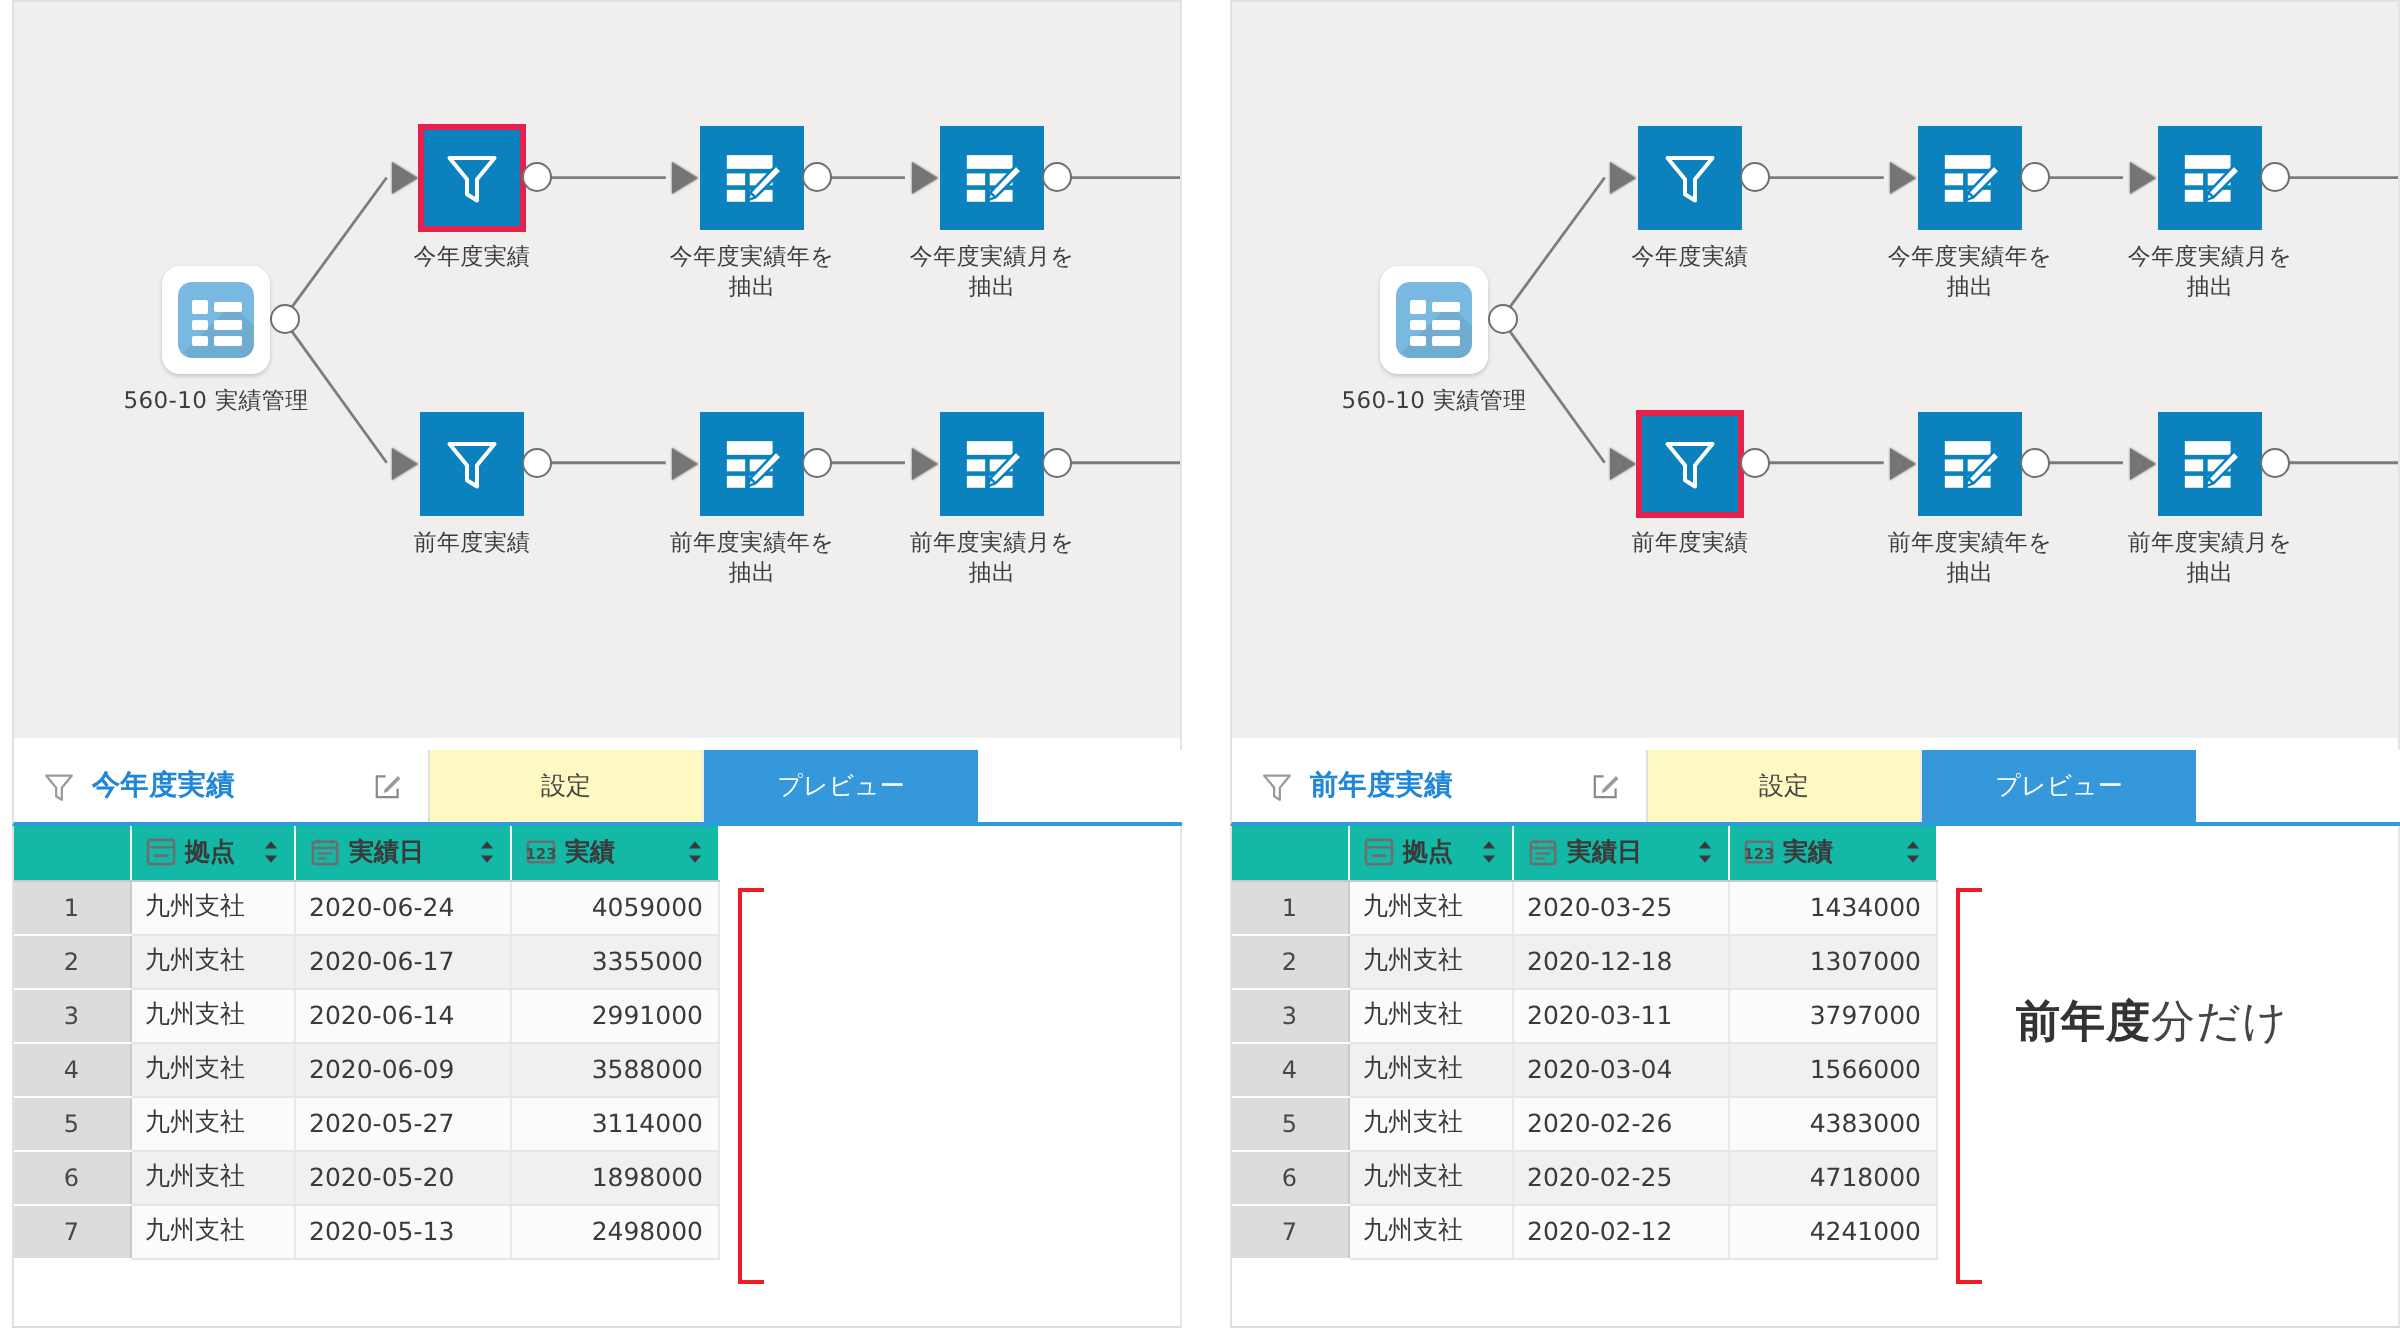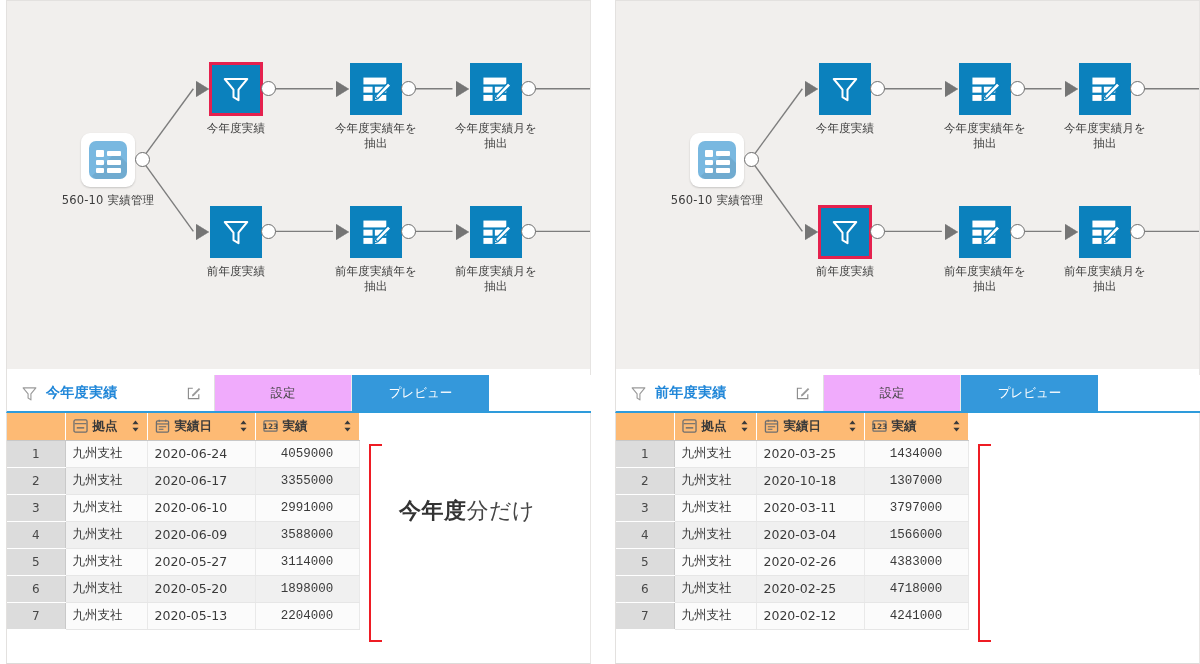--- a/index.html
+++ b/index.html
@@ -122,21 +122,21 @@
     font-size: 14px; font-weight: bold; color: #1f86d8;
     letter-spacing: 0.3px;
     flex: 1;
   }
   .edit-ico { width: 16px; height: 16px; margin-right: 12px; display:block; }
 
   .tab {
     width: 137px;
     display: flex; align-items: center; justify-content: center;
     font-size: 12.5px; color: #444444;
-    background: #f0abfc;
+    background: #fef9c3;
     border-right: 1px solid #ececec;
   }
   .tab.active { background: #3498db; color: #ffffff; border-right: none; }
 
   
   .tablewrap {
     position: relative;
     flex: 1;
     background: #ffffff;
     border-left: 1px solid #e3e1df;
@@ -151,21 +151,21 @@
     color: #3a3a3a;
     padding: 0 7px;
     white-space: nowrap;
   }
   .col-idx  { width: 58px; }
   .col-text { width: 82px; }
   .col-date { width: 108px; }
   .col-num  { width: 104px; }
 
   thead th {
-    background: #fdba74;
+    background: #14b8a6;
     border-right: 1px solid #ffffff;
     border-bottom: 1px solid #c8c8c8;
     font-size: 12px;
     font-weight: bold;
     color: #2f2f2f;
   }
   thead th.hdr-cell { text-align: left; }
   .hdr-inner { display: flex; align-items: center; gap: 5px; }
   .type-ico { width: 15px; height: 14px; flex: none; display:block; }
   .hdr-label { flex: 1; }
@@ -178,21 +178,21 @@
     border-bottom: 1px solid #ffffff;
     border-right: 1px solid #c9c9c9;
     font-size: 12px;
   }
   tbody td.cell {
     border-bottom: 1px solid #e6e6e6;
     border-right: 1px solid #e9e9e9;
   }
   tbody tr:nth-child(odd)  td.cell { background: #fbfbfb; }
   tbody tr:nth-child(even) td.cell { background: #f0f0f0; }
-  td.num { text-align: center; font-family: Liberation Mono, monospace; }
+  td.num { text-align: right; }
 
   
   .annot {
     position: absolute;
     left: 352px; top: 27px;
     right: 0; bottom: 0;
     pointer-events: none;
   }
   .bracket {
     position: absolute;
@@ -418,21 +418,21 @@
             </tr>
             <tr>
               <td class="idx col-idx">2</td>
               <td class="cell col-text">九州支社</td>
               <td class="cell col-date">2020-06-17</td>
               <td class="cell col-num num">3355000</td>
             </tr>
             <tr>
               <td class="idx col-idx">3</td>
               <td class="cell col-text">九州支社</td>
-              <td class="cell col-date">2020-06-10</td>
+              <td class="cell col-date">2020-06-14</td>
               <td class="cell col-num num">2991000</td>
             </tr>
             <tr>
               <td class="idx col-idx">4</td>
               <td class="cell col-text">九州支社</td>
               <td class="cell col-date">2020-06-09</td>
               <td class="cell col-num num">3588000</td>
             </tr>
             <tr>
               <td class="idx col-idx">5</td>
@@ -443,27 +443,26 @@
             <tr>
               <td class="idx col-idx">6</td>
               <td class="cell col-text">九州支社</td>
               <td class="cell col-date">2020-05-20</td>
               <td class="cell col-num num">1898000</td>
             </tr>
             <tr>
               <td class="idx col-idx">7</td>
               <td class="cell col-text">九州支社</td>
               <td class="cell col-date">2020-05-13</td>
-              <td class="cell col-num num">2204000</td>
+              <td class="cell col-num num">2498000</td>
             </tr>
           </tbody>
         </table>
         <div class="annot">
           <div class="bracket" style="border-color: rgb(238, 28, 36);"></div>
-          <div class="annot-text"><b>今年度</b><span>分だけ</span></div>
         </div>
       </div>
     </div>
   <div class="panel right">
       <div class="canvas">
         <svg class="edges" viewBox="0 0 585 375" preserveAspectRatio="none">
           <path d="M 135 159 L 187 88" stroke="#7d7d7d" stroke-width="1.4" fill="none"></path>
           <path d="M 135 159 L 187 231" stroke="#7d7d7d" stroke-width="1.4" fill="none"></path>
           <path d="M 269 88 L 327 88" stroke="#7d7d7d" stroke-width="1.4" fill="none"></path>
           <path d="M 409 88 L 447 88" stroke="#7d7d7d" stroke-width="1.4" fill="none"></path>
@@ -656,21 +655,21 @@
           <tbody>
             <tr>
               <td class="idx col-idx">1</td>
               <td class="cell col-text">九州支社</td>
               <td class="cell col-date">2020-03-25</td>
               <td class="cell col-num num">1434000</td>
             </tr>
             <tr>
               <td class="idx col-idx">2</td>
               <td class="cell col-text">九州支社</td>
-              <td class="cell col-date">2020-10-18</td>
+              <td class="cell col-date">2020-12-18</td>
               <td class="cell col-num num">1307000</td>
             </tr>
             <tr>
               <td class="idx col-idx">3</td>
               <td class="cell col-text">九州支社</td>
               <td class="cell col-date">2020-03-11</td>
               <td class="cell col-num num">3797000</td>
             </tr>
             <tr>
               <td class="idx col-idx">4</td>
@@ -693,16 +692,17 @@
             <tr>
               <td class="idx col-idx">7</td>
               <td class="cell col-text">九州支社</td>
               <td class="cell col-date">2020-02-12</td>
               <td class="cell col-num num">4241000</td>
             </tr>
           </tbody>
         </table>
         <div class="annot">
           <div class="bracket" style="border-color: rgb(238, 28, 36);"></div>
+          <div class="annot-text"><b>前年度</b><span>分だけ</span></div>
         </div>
       </div>
     </div>
 </div>
 
 </body></html>

